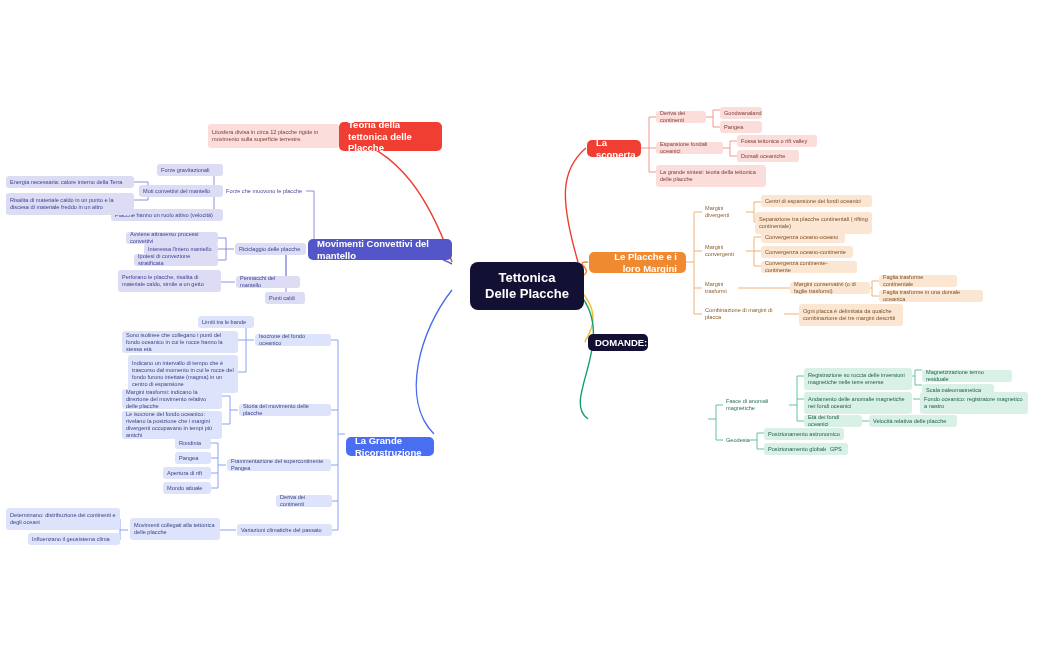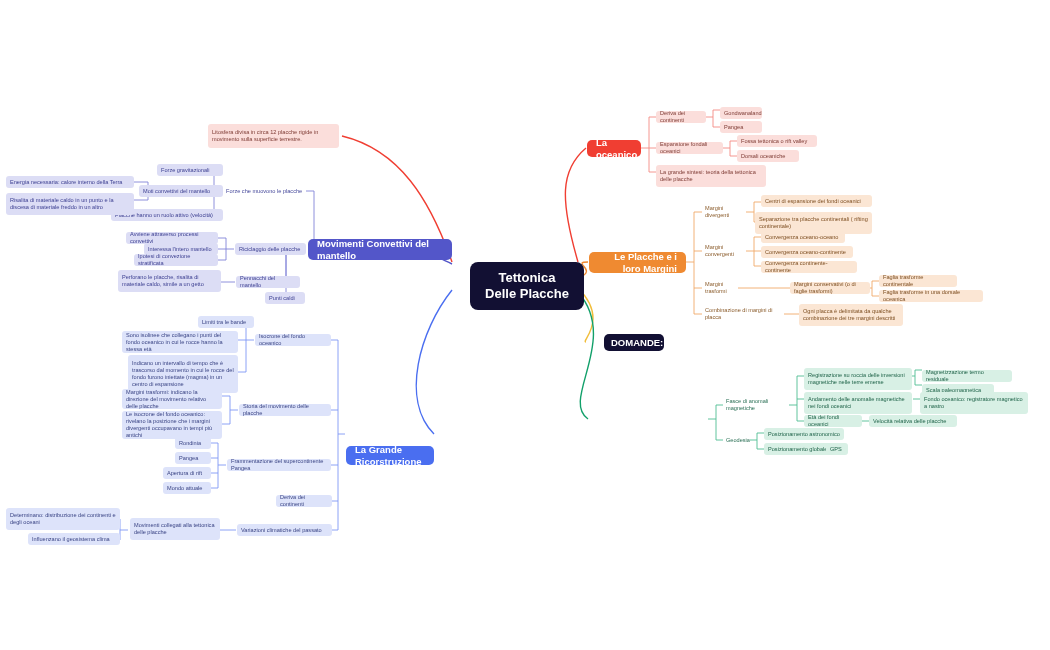--- a/index.html
+++ b/index.html
@@ -139,39 +139,40 @@
     <path d="M789,405 L797,405 M797,376 L797,421 M797,376 L804,376 M797,399 L804,399 M797,421 L804,421" stroke="#4fbd92" stroke-width="0.9" fill="none"></path>
     <path d="M908,376 L915,376 M915,370 L915,385 M915,370 L922,370 M915,385 L922,385" stroke="#4fbd92" stroke-width="0.9" fill="none"></path>
     <path d="M913,399 L920,399" stroke="#4fbd92" stroke-width="0.9" fill="none"></path>
     <path d="M861,421 L869,421" stroke="#4fbd92" stroke-width="0.9" fill="none"></path>
     <path d="M750,440 L757,440 M757,433 L757,449 M757,433 L764,433 M757,449 L764,449" stroke="#4fbd92" stroke-width="0.9" fill="none"></path>
     <path d="M818,449 L826,449" stroke="#4fbd92" stroke-width="0.9" fill="none"></path>
   </svg>
 
   <div class="node n-root" style="left:470px; top:262px; width:114px; height:48px;">Tettonica Delle Placche</div>
 
+  <div class="node n-main c-red" style="left:339px; top:122px; width:103px; height:29px;">Teoria della tettonica delle Placche</div>
   <div class="node n-leaf l-red" style="left:208px; top:124px; width:131px; height:24px;">Litosfera divisa in circa 12 placche rigide in movimento sulla superficie terrestre.</div>
 
   <div class="node n-plain p-purple" style="left:223px; top:185px; width:84px; height:12px;">Forze che muovono le placche</div>
   <div class="node n-leaf l-purple" style="left:157px; top:164px; width:66px; height:12px;">Forze gravitazionali</div>
   <div class="node n-leaf l-purple" style="left:139px; top:185px; width:84px; height:12px;">Moti convettivi del mantello</div>
   <div class="node n-leaf l-purple" style="left:111px; top:209px; width:112px; height:12px;">Placche hanno un ruolo attivo (velocità)</div>
   <div class="node n-leaf l-purple" style="left:6px; top:176px; width:128px; height:12px;">Energia necessaria: calore interno della Terra</div>
   <div class="node n-leaf l-purple" style="left:6px; top:193px; width:128px; height:22px;">Risalita di materiale caldo in un punto e la discesa di materiale freddo in un altro</div>
 
   <div class="node n-main c-purple" style="left:308px; top:239px; width:144px; height:21px;">Movimenti Convettivi del mantello</div>
   <div class="node n-leaf l-purple" style="left:235px; top:243px; width:71px; height:12px;">Riciclaggio delle placche</div>
   <div class="node n-leaf l-purple" style="left:126px; top:232px; width:92px; height:12px;">Avviene attraverso processi convettivi</div>
   <div class="node n-leaf l-purple" style="left:144px; top:243px; width:74px; height:12px;">Interessa l'intero mantello</div>
   <div class="node n-leaf l-purple" style="left:134px; top:254px; width:84px; height:12px;">Ipotesi di convezione stratificata</div>
   <div class="node n-leaf l-purple" style="left:236px; top:276px; width:64px; height:12px;">Pennacchi del mantello</div>
   <div class="node n-leaf l-purple" style="left:118px; top:270px; width:103px; height:22px;">Perforano le placche, risalita di materiale caldo, simile a un getto</div>
   <div class="node n-leaf l-purple" style="left:265px; top:292px; width:40px; height:12px;">Punti caldi</div>
 
-  <div class="node n-main c-blue" style="left:346px; top:446px; width:88px; height:19px;">La Grande Ricorstruzione</div>
+  <div class="node n-main c-blue" style="left:346px; top:437px; width:88px; height:19px;">La Grande Ricorstruzione</div>
 
   <div class="node n-leaf l-blue" style="left:255px; top:334px; width:76px; height:12px;">Isocrone del fondo oceanico</div>
   <div class="node n-leaf l-blue" style="left:198px; top:316px; width:56px; height:12px;">Limiti tra le bande</div>
   <div class="node n-leaf l-blue" style="left:122px; top:331px; width:116px; height:22px;">Sono isolinee che collegano i punti del fondo oceanico in cui le rocce hanno la stessa età</div>
   <div class="node n-leaf l-blue" style="left:128px; top:355px; width:110px; height:38px;">Indicano un intervallo di tempo che è trascorso dal momento in cui le rocce del fondo furono iniettate (magma) in un centro di espansione</div>
 
   <div class="node n-leaf l-blue" style="left:239px; top:404px; width:92px; height:12px;">Storia del movimento delle placche</div>
   <div class="node n-leaf l-blue" style="left:122px; top:389px; width:100px; height:20px;">Margini trasformi: indicano la direzione del movimento relativo delle placche</div>
   <div class="node n-leaf l-blue" style="left:122px; top:411px; width:100px; height:28px;">Le isocrone del fondo oceanico: rivelano la posizione che i margini divergenti occupavano in tempi più antichi</div>
 
@@ -180,21 +181,21 @@
   <div class="node n-leaf l-blue" style="left:175px; top:452px; width:36px; height:12px;">Pangea</div>
   <div class="node n-leaf l-blue" style="left:163px; top:467px; width:48px; height:12px;">Apertura di rift</div>
   <div class="node n-leaf l-blue" style="left:163px; top:482px; width:48px; height:12px;">Mondo attuale</div>
 
   <div class="node n-leaf l-blue" style="left:276px; top:495px; width:56px; height:12px;">Deriva dei continenti</div>
   <div class="node n-leaf l-blue" style="left:237px; top:524px; width:95px; height:12px;">Variazioni climatiche del passato</div>
   <div class="node n-leaf l-blue" style="left:130px; top:518px; width:90px; height:22px;">Movimenti collegati alla tettonica delle placche</div>
   <div class="node n-leaf l-blue" style="left:6px; top:508px; width:114px; height:22px;">Determinano: distribuzione dei continenti e degli oceani</div>
   <div class="node n-leaf l-blue" style="left:28px; top:533px; width:92px; height:12px;">Influenzano il geosistema clima</div>
 
-  <div class="node n-main c-red" style="left:587px; top:140px; width:54px; height:17px;">La oceanico</div>
+  <div class="node n-main c-red" style="left:587px; top:140px; width:54px; height:17px;">La scoperta</div>
   <div class="node n-leaf l-red" style="left:656px; top:111px; width:50px; height:12px;">Deriva dei continenti</div>
   <div class="node n-leaf l-red" style="left:720px; top:107px; width:42px; height:12px;">Gondwanaland</div>
   <div class="node n-leaf l-red" style="left:720px; top:121px; width:42px; height:12px;">Pangea</div>
   <div class="node n-leaf l-red" style="left:656px; top:142px; width:67px; height:12px;">Espansione fondali oceanici</div>
   <div class="node n-leaf l-red" style="left:737px; top:135px; width:80px; height:12px;">Fossa tettonica o rift valley</div>
   <div class="node n-leaf l-red" style="left:737px; top:150px; width:62px; height:12px;">Dorsali oceaniche</div>
   <div class="node n-leaf l-red" style="left:656px; top:165px; width:110px; height:22px;">La grande sintesi: teoria della tettonica delle placche</div>
 
   <div class="node n-main c-orange" style="left:589px; top:252px; width:97px; height:21px;text-align:right;">Le Placche e i loro Margini</div>
   <div class="node n-plain p-orange" style="left:702px; top:206px; width:45px; height:12px;">Margini divergenti</div>
@@ -204,21 +205,21 @@
   <div class="node n-leaf l-orange" style="left:761px; top:231px; width:84px; height:12px;">Convergenza oceano-oceano</div>
   <div class="node n-leaf l-orange" style="left:761px; top:246px; width:92px; height:12px;">Convergenza oceano-continente</div>
   <div class="node n-leaf l-orange" style="left:761px; top:261px; width:96px; height:12px;">Convergenza continente-continente</div>
   <div class="node n-plain p-orange" style="left:702px; top:282px; width:44px; height:12px;">Margini trasformi</div>
   <div class="node n-leaf l-orange" style="left:790px; top:282px; width:80px; height:12px;">Margini conservativi (o di faglie trasformi)</div>
   <div class="node n-leaf l-orange" style="left:879px; top:275px; width:78px; height:12px;">Faglia trasforme continentale</div>
   <div class="node n-leaf l-orange" style="left:879px; top:290px; width:104px; height:12px;">Faglia trasforme in una dorsale oceanica</div>
   <div class="node n-plain p-orange" style="left:702px; top:308px; width:86px; height:12px;">Combinazione di margini di placca</div>
   <div class="node n-leaf l-orange" style="left:799px; top:304px; width:104px; height:22px;">Ogni placca è delimitata da qualche combinazione dei tre margini descritti</div>
 
-  <div class="node n-main c-dark" style="left:588px; top:334px; width:60px; height:17px; padding:4px 7px;margin-left:16px;">
+  <div class="node n-main c-dark" style="left:588px; top:334px; width:60px; height:17px; padding:4px 7px;">
     <span>DOMANDE:</span>
     <span class="hamburger"><i></i><i></i><i></i></span>
   </div>
 
   <div class="node n-plain p-green" style="left:723px; top:399px; width:67px; height:12px;">Fasce di anomali magnetiche</div>
   <div class="node n-leaf l-green" style="left:804px; top:368px; width:108px; height:22px;">Registrazione su roccia delle inversioni magnetiche nelle terre emerse</div>
   <div class="node n-leaf l-green" style="left:922px; top:370px; width:90px; height:12px;">Magnetizzazione termo residuale</div>
   <div class="node n-leaf l-green" style="left:922px; top:384px; width:72px; height:12px;">Scala paleomagnetica</div>
   <div class="node n-leaf l-green" style="left:804px; top:392px; width:108px; height:22px;">Andamento delle anomalie magnetiche nei fondi oceanici</div>
   <div class="node n-leaf l-green" style="left:920px; top:392px; width:108px; height:22px;">Fondo oceanico: registratore magnetico a nastro</div>

